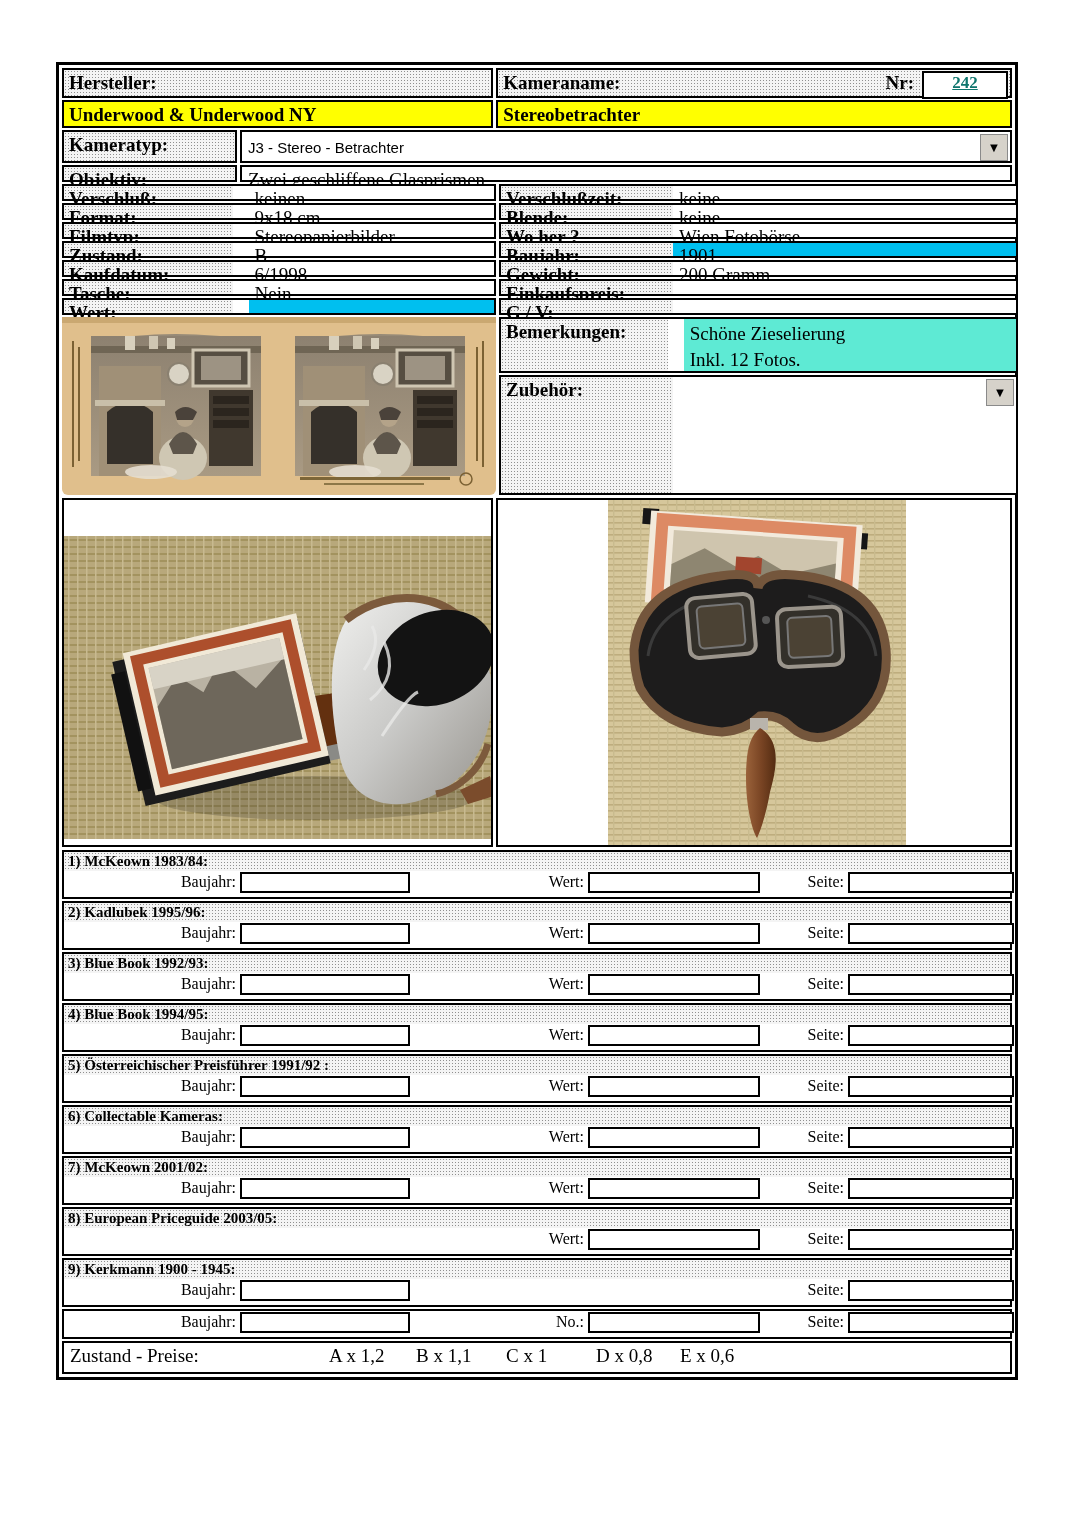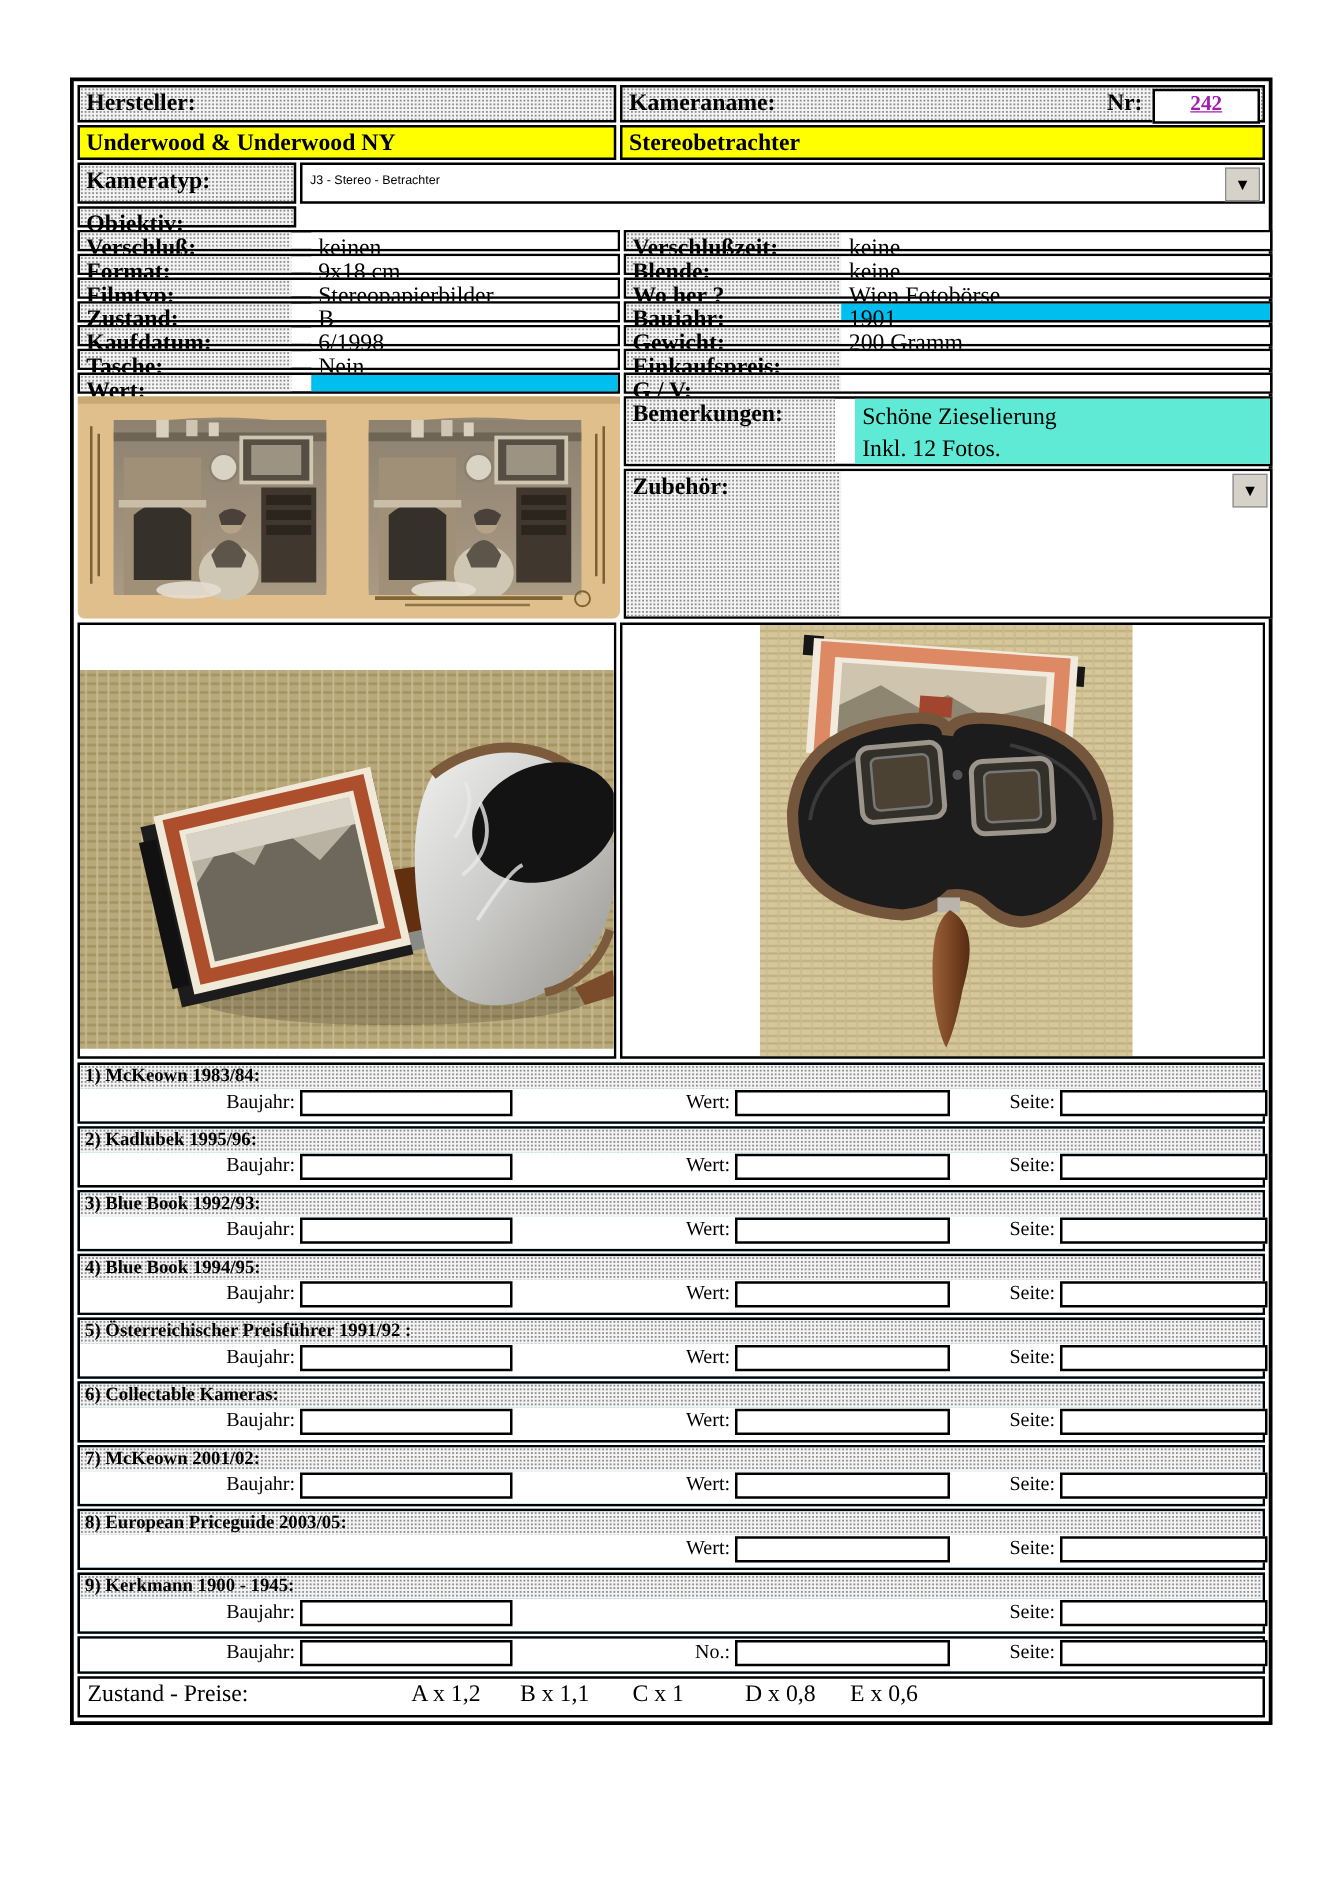--- a/index.html
+++ b/index.html
@@ -10,23 +10,23 @@
   .dotted{background-color:#f4f4f4;background-image:radial-gradient(circle,#8f8f8f 0.7px,rgba(0,0,0,0) 0.9px);background-size:3px 3px;}
   .lab{font-weight:bold;font-size:19px;padding:2px 0 0 5px;box-sizing:border-box;}
   .val{font-size:19px;padding:2px 0 0 6px;box-sizing:border-box;background:#fff;}
   .yellow{background:#ffff00 !important;}
   .cyan{background:#00bfef !important;}
   .w433{width:434px;} .w520{width:519px;}
   .wlab-l{width:175px;} .wval-l{width:255px;margin-left:16px;}
   .wlab-r{width:172px;} .wval-r{width:343px;}
   .h30{height:30px;} .h28{height:28px;} .h33{height:33px;} .h27{height:17px;}
   .nrbox{border:2px solid #000;background:#fff;width:82px;height:24px;margin:1px 2px 0 8px;text-align:center;}
-  .nrlink{color:#a21caf;text-decoration:underline;font-size:17px;font-weight:bold;}
+  .nrlink{color:#0f766e;text-decoration:underline;font-size:17px;font-weight:bold;}
   .combo{position:relative;background:#fff;flex:1;}
-  .combo-text{font-family:"Liberation Sans",sans-serif;font-size:10px;padding:7px 0 12px 6px;}
+  .combo-text{font-family:"Liberation Sans",sans-serif;font-size:15px;padding:7px 0 12px 6px;}
   .dd-btn{position:absolute;right:2px;top:2px;width:26px;height:25px;background:#d6d2ca;border:1px solid #8a8a8a;
           display:flex;align-items:center;justify-content:center;font-size:13px;line-height:1;cursor:default;}
   .bem-val{font-size:19px;line-height:26px;padding:2px 0 0 6px;background:#5eead4;width:343px;box-sizing:border-box;}
   .photo-cell{border:2px solid #000;box-sizing:border-box;background:#fff;overflow:hidden;}
   
   .pg-block{border:2px solid #000;margin-bottom:2px;background:#7dd3fc;}
   .pg-header{height:19px;font-weight:bold;font-size:15px;padding:1px 0 0 4px;box-sizing:border-box;}
   .pg-row{position:relative;height:26px;background:#fff;}
   .pg-lbl{position:absolute;top:2px;font-size:16px;text-align:right;}
   .pg-input{position:absolute;top:1px;height:21px;border:2px solid #000;background:#fff;box-sizing:border-box;}
@@ -73,20 +73,23 @@
       <span class="combo-text">J3 - Stereo - Betrachter</span>
       <span class="dd-btn">
         <span>▼</span>
       </span>
     </div>
   </div>
 
   <div class="row">
     <div class="cellbox dotted wlab-l h27">
       <span class="lab">Objektiv:</span>
+    </div>
+    <div class="cellbox h27" style="flex:1;">
+      <span class="val">Zwei geschliffene Glasprismen</span>
     </div>
   </div>
 
   <div class="row">
     <div class="cellbox w433 h27">
       <span class="lab dotted wlab-l">Verschluß:</span>
       <span class="val wval-l">keinen</span>
     </div>
     <div class="cellbox w520 h27">
       <span class="lab dotted wlab-r">Verschlußzeit:</span>

